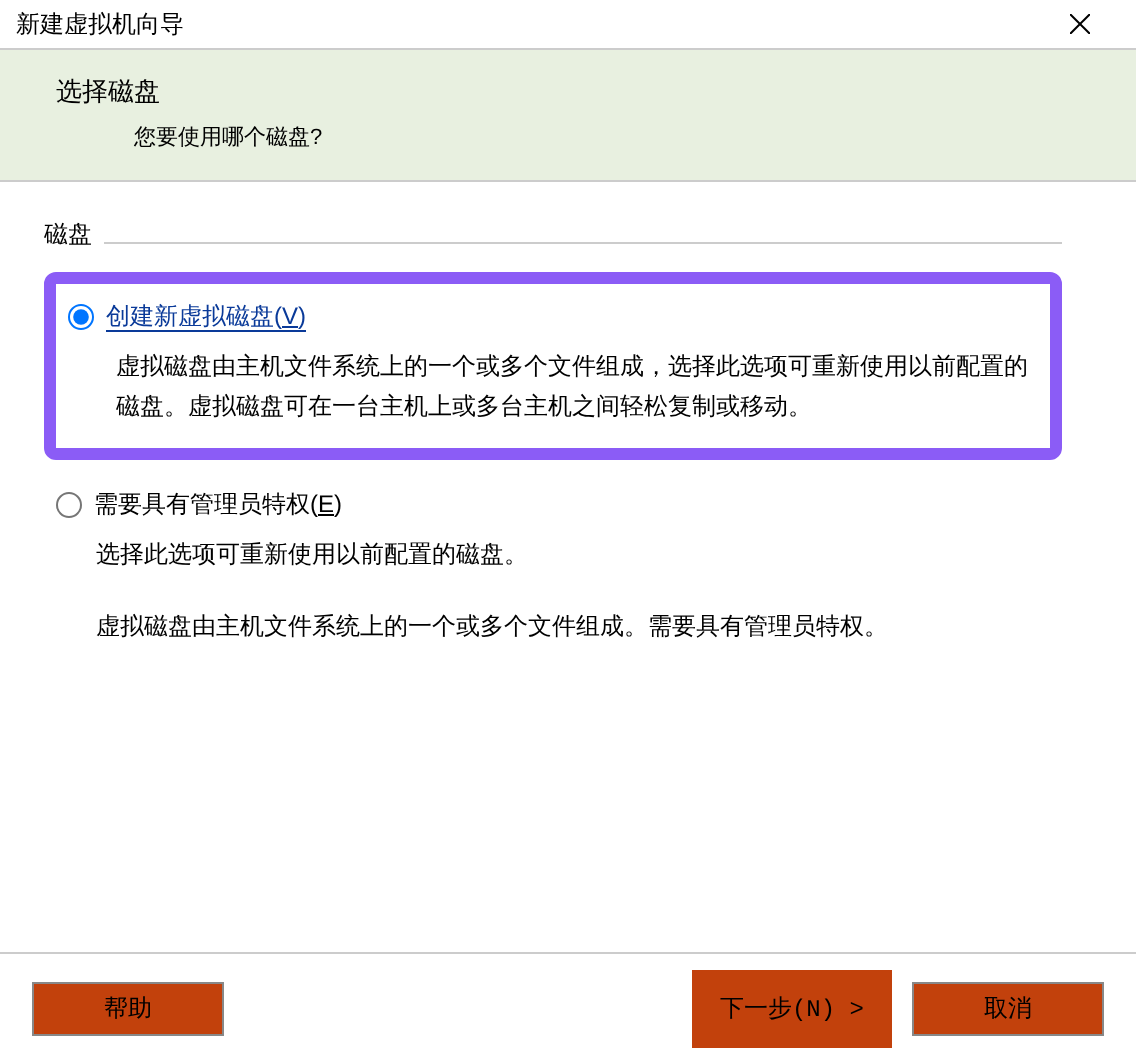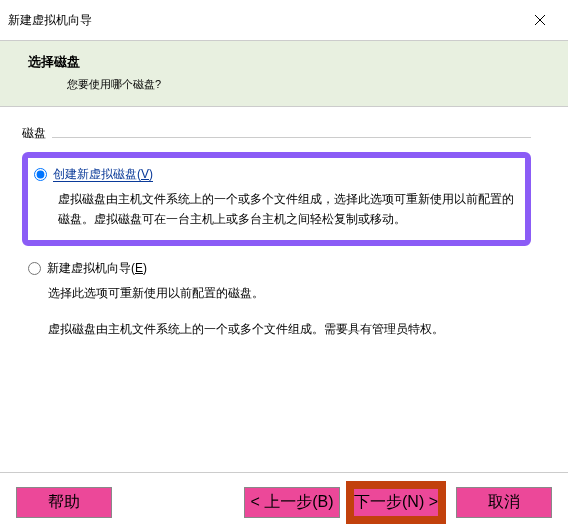--- a/index.html
+++ b/index.html
@@ -10,36 +10,36 @@
       width: 568px;
       height: 532px;
       overflow: hidden;
       position: relative;
     }
     .titlebar {
       display: flex;
       justify-content: space-between;
       align-items: center;
       padding: 4px 8px 4px 8px;
-      height: 40px;
+      height: 24px;
     }
     .titlebar-title { font-size: 12px; color: #000; }
     .close-btn {
       width: 40px; height: 20px;
       display: flex; align-items: center; justify-content: center;
       cursor: pointer;
     }
     .close-btn svg { width: 10px; height: 10px; }
     .header-panel {
       background: #e8f0e0;
       border-top: 1px solid #ccc;
       border-bottom: 1px solid #ccc;
       padding: 12px 18px 14px 28px;
     }
-    .header-title { font-weight: bold; font-size: 13px; margin-bottom: 6px; }
+    .header-title { font-weight: normal; font-size: 13px; margin-bottom: 6px; }
     .header-sub { font-size: 11px; margin-left: 39px; }
     .content {
       padding: 18px 37px 0 22px;
     }
     .fieldset-label { font-size: 12px; margin-bottom: 4px; }
     .fieldset-line {
       border-top: 1px solid #ccc;
       margin-bottom: 14px;
       margin-left: 30px;
       margin-top: -9px;
@@ -73,27 +73,27 @@
     .button-bar {
       position: absolute;
       bottom: 0; left: 0; right: 0;
       border-top: 1px solid #ccc;
       padding: 8px 16px;
       display: flex;
       align-items: center;
     }
     .btn {
       border: 1px solid #888;
-      background: #ec4899;
-      font-size: 16px;
+      background: #c2410c;
+      font-size: 12px;
       padding: 4px 0;
       width: 96px;
       text-align: center;
       cursor: pointer;
-      font-family: Liberation Sans, sans-serif;
+      font-family: Liberation Mono, monospace;
     }
     .btn-primary {
       border: 8px solid #c2410c;
       width: 100px;
       padding: 3px 0;
     }
     .spacer { flex: 1; }
     .btn + .btn { margin-left: 6px; }
     .gap { width: 10px; }
   </style>
@@ -123,30 +123,29 @@
     <div class="radio-row">
       <input type="radio" name="disk" checked="" style="">
       <span class="radio-label"><span class="underline-blue"><span>创建新虚拟磁盘(</span><span class="u">V</span><span>)</span></span></span>
     </div>
     <div class="option-desc">虚拟磁盘由主机文件系统上的一个或多个文件组成，选择此选项可重新使用以前配置的磁盘。虚拟磁盘可在一台主机上或多台主机之间轻松复制或移动。</div>
   </div>
 
   <div class="option-block">
     <div class="radio-row">
       <input type="radio" name="disk" style="">
-      <span class="radio-label"><span>新建虚拟机向导(</span><span class="u">E</span><span>)</span></span>
+      <span class="radio-label"><span>需要具有管理员特权(</span><span class="u">E</span><span>)</span></span>
     </div>
     <div class="option-desc">选择此选项可重新使用以前配置的磁盘。</div>
   </div>
 
   <div class="option-block">
     <div class="option-desc">虚拟磁盘由主机文件系统上的一个或多个文件组成。需要具有管理员特权。</div>
   </div>
 </div>
 
 <div class="button-bar">
   <button class="btn">帮助</button>
   <div class="spacer"></div>
-  <button class="btn">&lt; 上一步(B)</button>
   <button class="btn btn-primary">下一步(N) &gt;</button>
   <div class="gap"></div>
   <button class="btn">取消</button>
 </div>
 
 </body></html>

